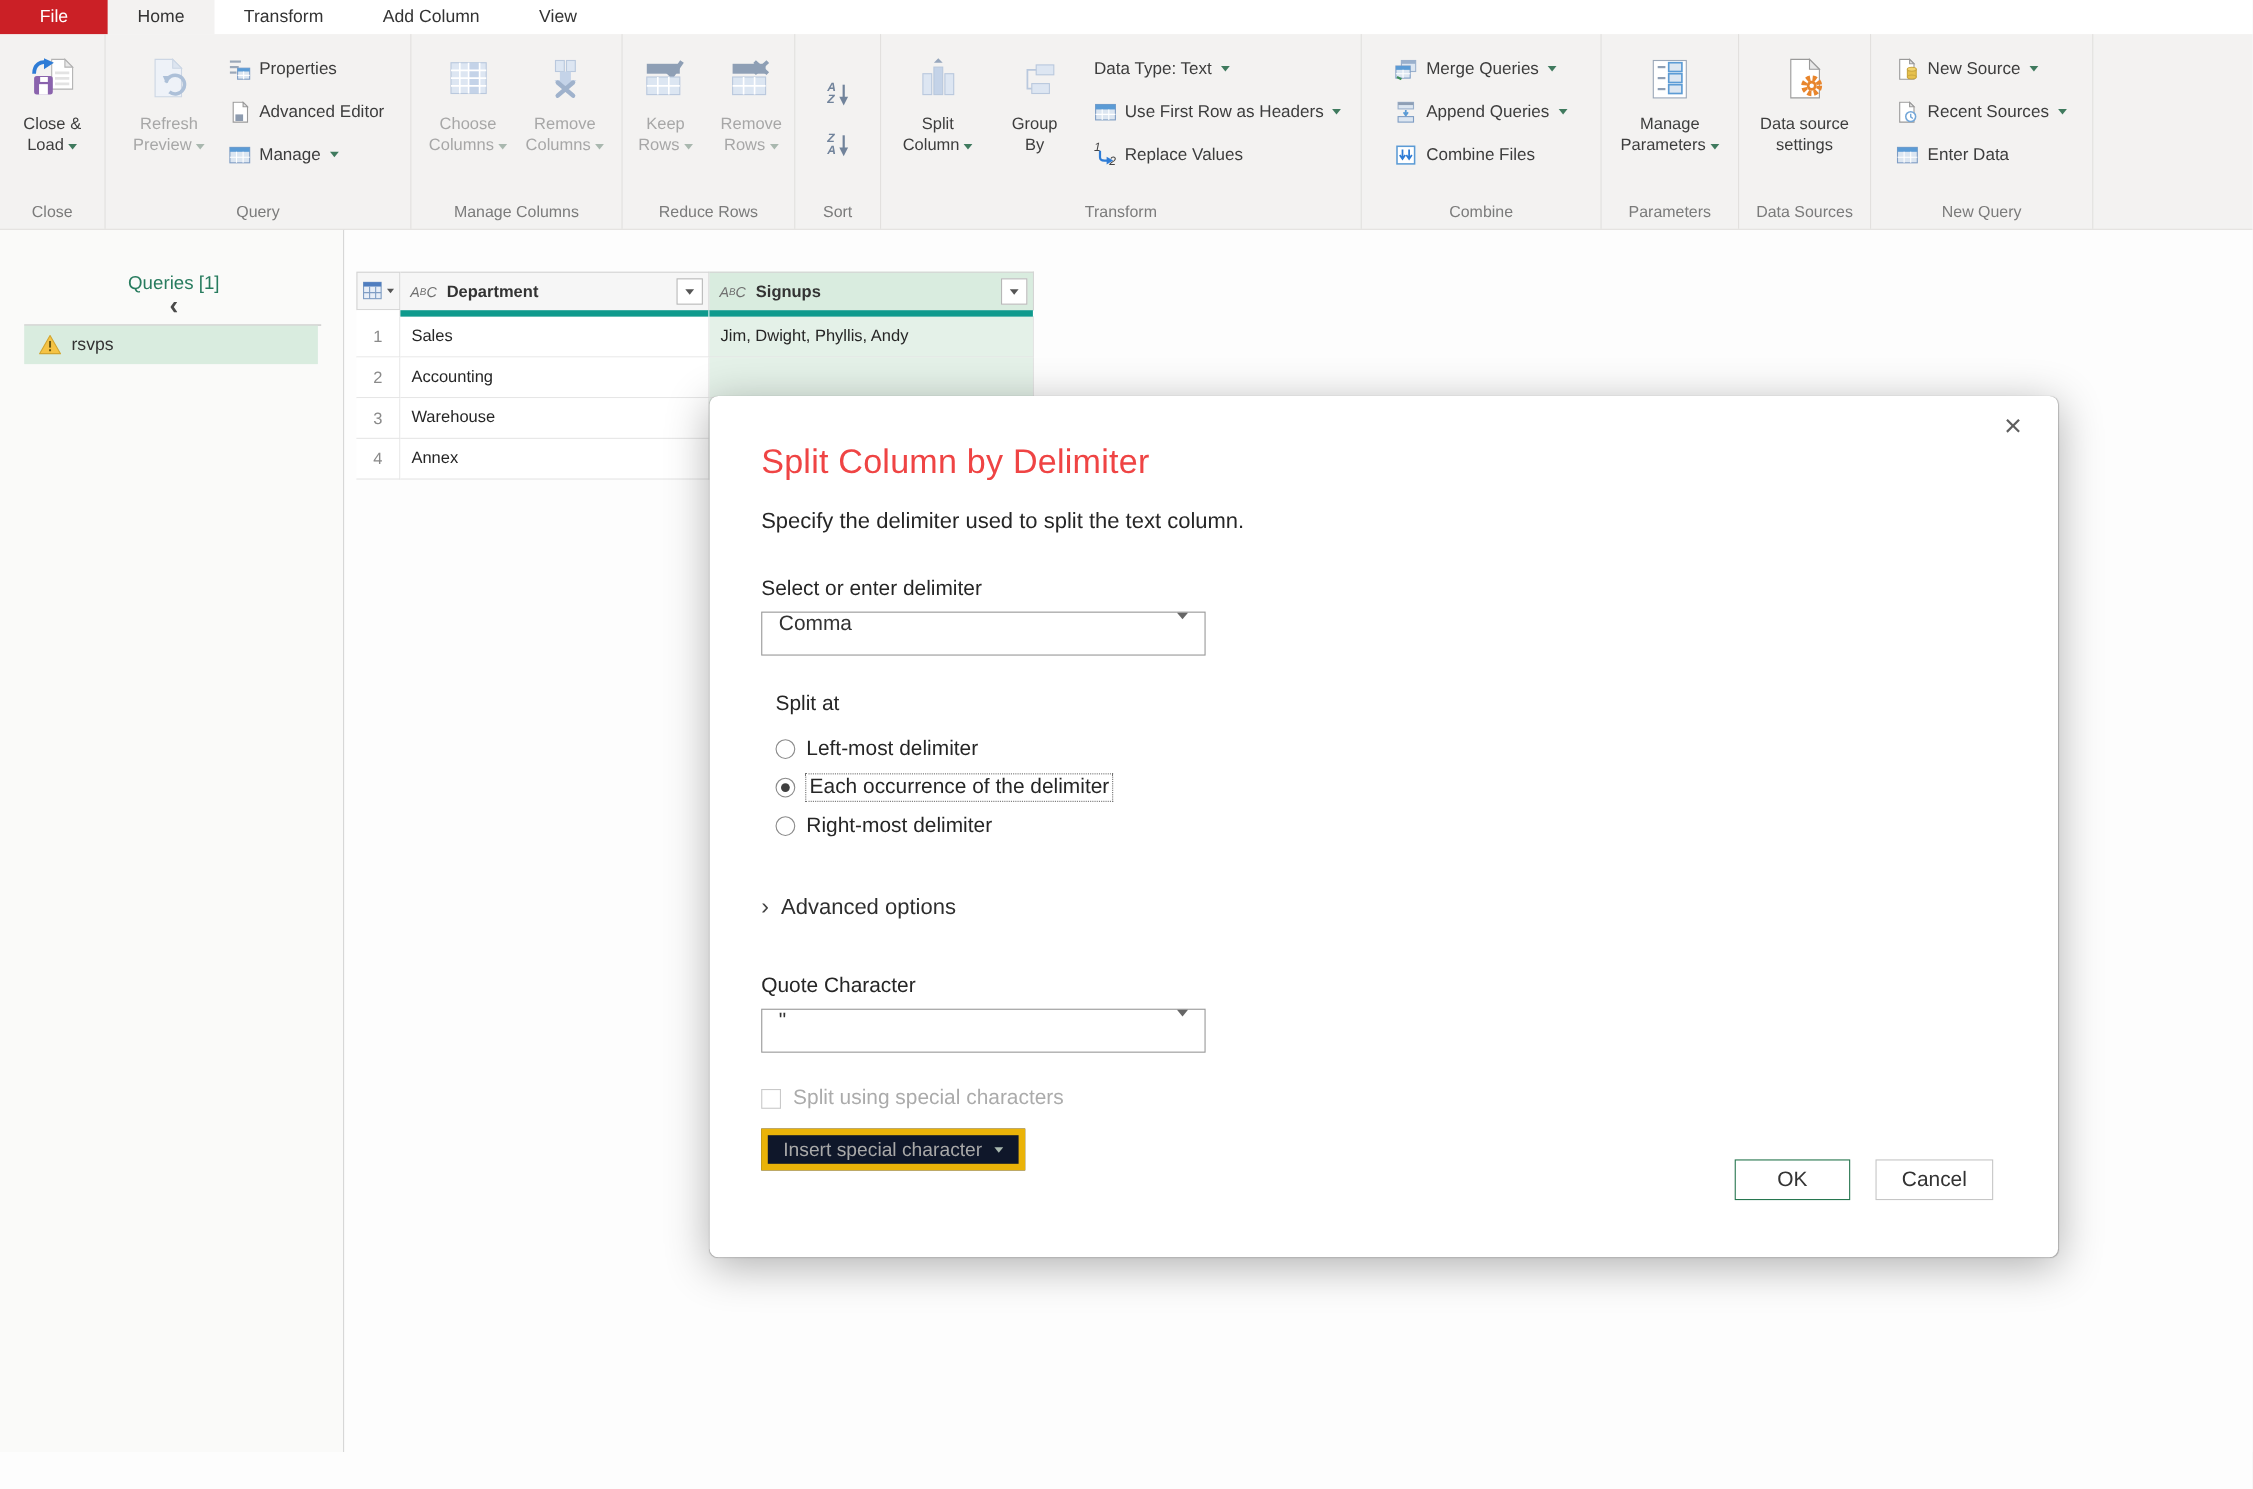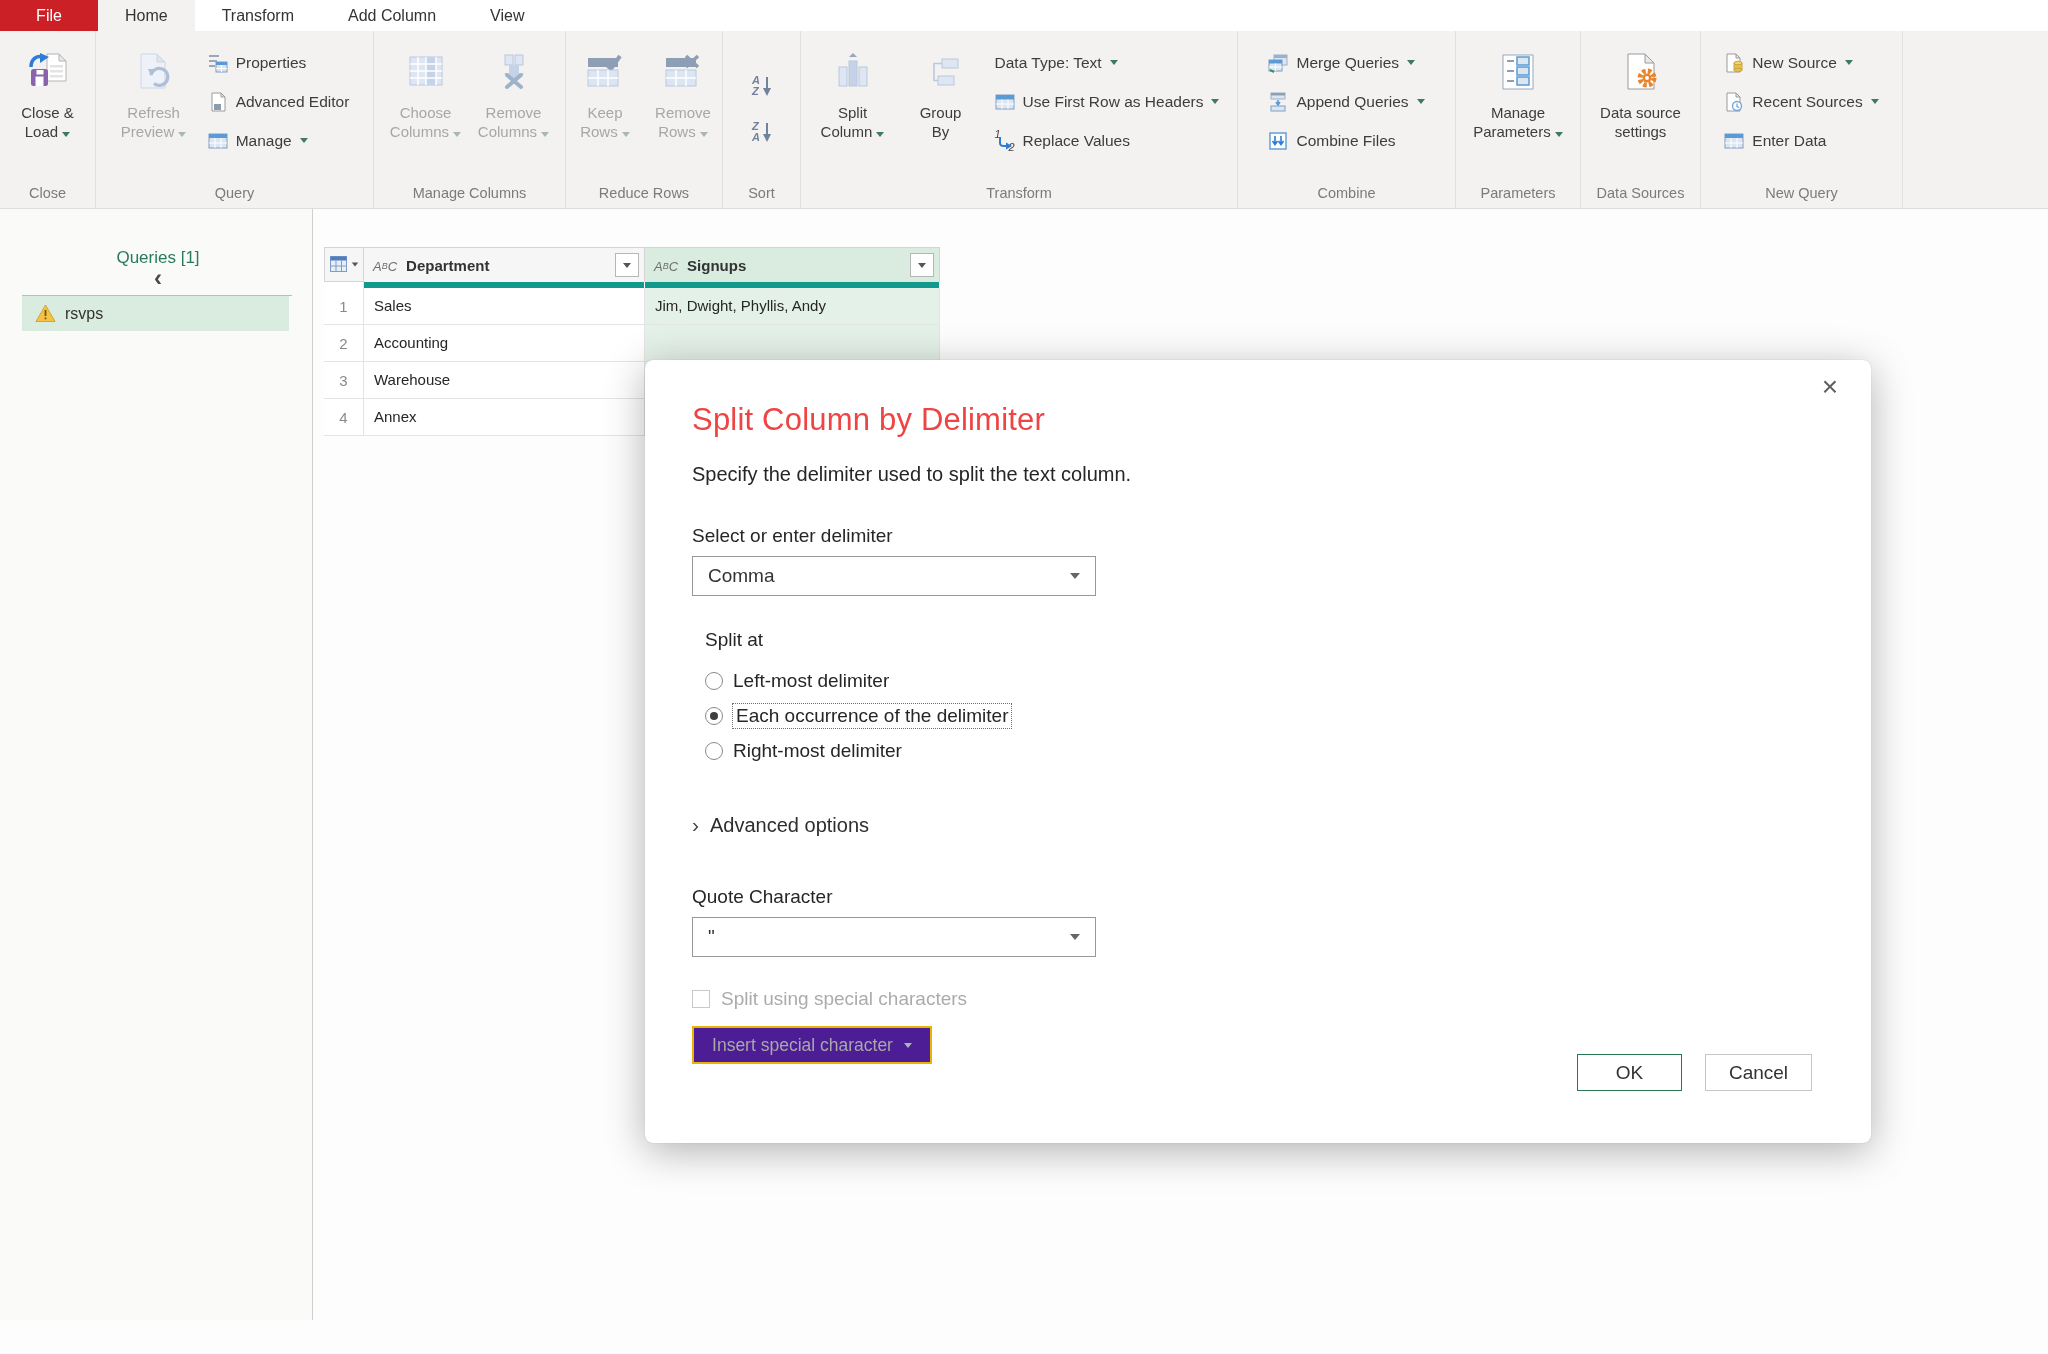--- a/index.html
+++ b/index.html
@@ -99,37 +99,37 @@
   .dialog { position:absolute; left:645px; top:360px; width:1226px; height:783px; background:#fff;
     border-radius:8px; box-shadow:0 8px 40px rgba(0,0,0,.30), 0 0 1px rgba(0,0,0,.25); z-index:10; }
   .dlg-close { position:absolute; top:12px; right:26px; font-size:28px; color:#5f5f5f; font-weight:300;
     width:30px; height:30px; display:flex; align-items:center; justify-content:center; }
   .dlg-close::before { content:"×"; }
   .dlg-body { padding:42px 0 0 47px; }
   .dlg-title { font-size:31px; font-weight:400; color:#ef4444; letter-spacing:.2px; }
   .dlg-sub { margin-top:25px; font-size:20px; color:#262626; }
   .dlg-label { margin-top:39px; font-size:19px; color:#262626; }
   .combo { margin-top:9px; width:404px; height:40px; border:1px solid #989898; background:#fff;
-    display:flex; align-items:center; justify-content:space-between; padding:0 15px; font-size:19px; color:#333; }
+    display:flex; align-items:flex-start; justify-content:space-between; padding:0 15px; font-size:19px; color:#333; }
   .combo .ccaret { width:0; height:0; border-left:5px solid transparent; border-right:5px solid transparent;
     border-top:6px solid #666; }
   .splitat { margin:33px 0 0 13px; font-size:19px; color:#262626; }
   .radios { margin:12px 0 0 13px; }
   .radio-row { display:flex; align-items:center; height:35px; gap:10px; font-size:19px; color:#262626; }
   .rdo { width:18px; height:18px; border:1px solid #8a8a8a; border-radius:50%; background:#fff;
     display:flex; align-items:center; justify-content:center; }
   .rdo.checked::after { content:""; width:8px; height:8px; border-radius:50%; background:#3f3f3f; }
   .rlabel.focus { outline:1px dotted #6f6f6f; padding:1px 3px; }
   .adv-row { margin-top:45px; display:flex; align-items:center; gap:11px; font-size:20px; color:#2e2e2e; }
   .adv-chev { font-size:21px; color:#444; }
   .adv-chev::before { content:"›"; }
   .quote-label { margin-top:49px; font-size:19px; color:#262626; }
   .chk-row { margin-top:31px; display:flex; align-items:center; gap:11px; font-size:19px; color:#ababab; }
   .chk { width:18px; height:18px; border:1px solid #c9c9c9; background:#fff; }
-  .btn-insert { margin-top:16px; width:240px; height:38px; border:2px solid #eab308; background:#4c1d95;
+  .btn-insert { margin-top:16px; width:240px; height:38px; border:6px solid #eab308; background:#0f172a;
     display:flex; align-items:center; justify-content:center; gap:11px; font-size:17.5px; color:#a8a8a8; }
   .dlg-footer { position:absolute; bottom:52px; right:59px; display:flex; gap:23px; }
   .btn-ok { width:105px; height:37px; border:1.5px solid #27764f; background:#fff; font-size:19px; color:#333;
     display:flex; align-items:center; justify-content:center; }
   .btn-cancel { width:107px; height:37px; border:1px solid #c6c6c6; background:#fff; font-size:19px; color:#333;
     display:flex; align-items:center; justify-content:center; }
 </style>
 </head>
 <body>
 

